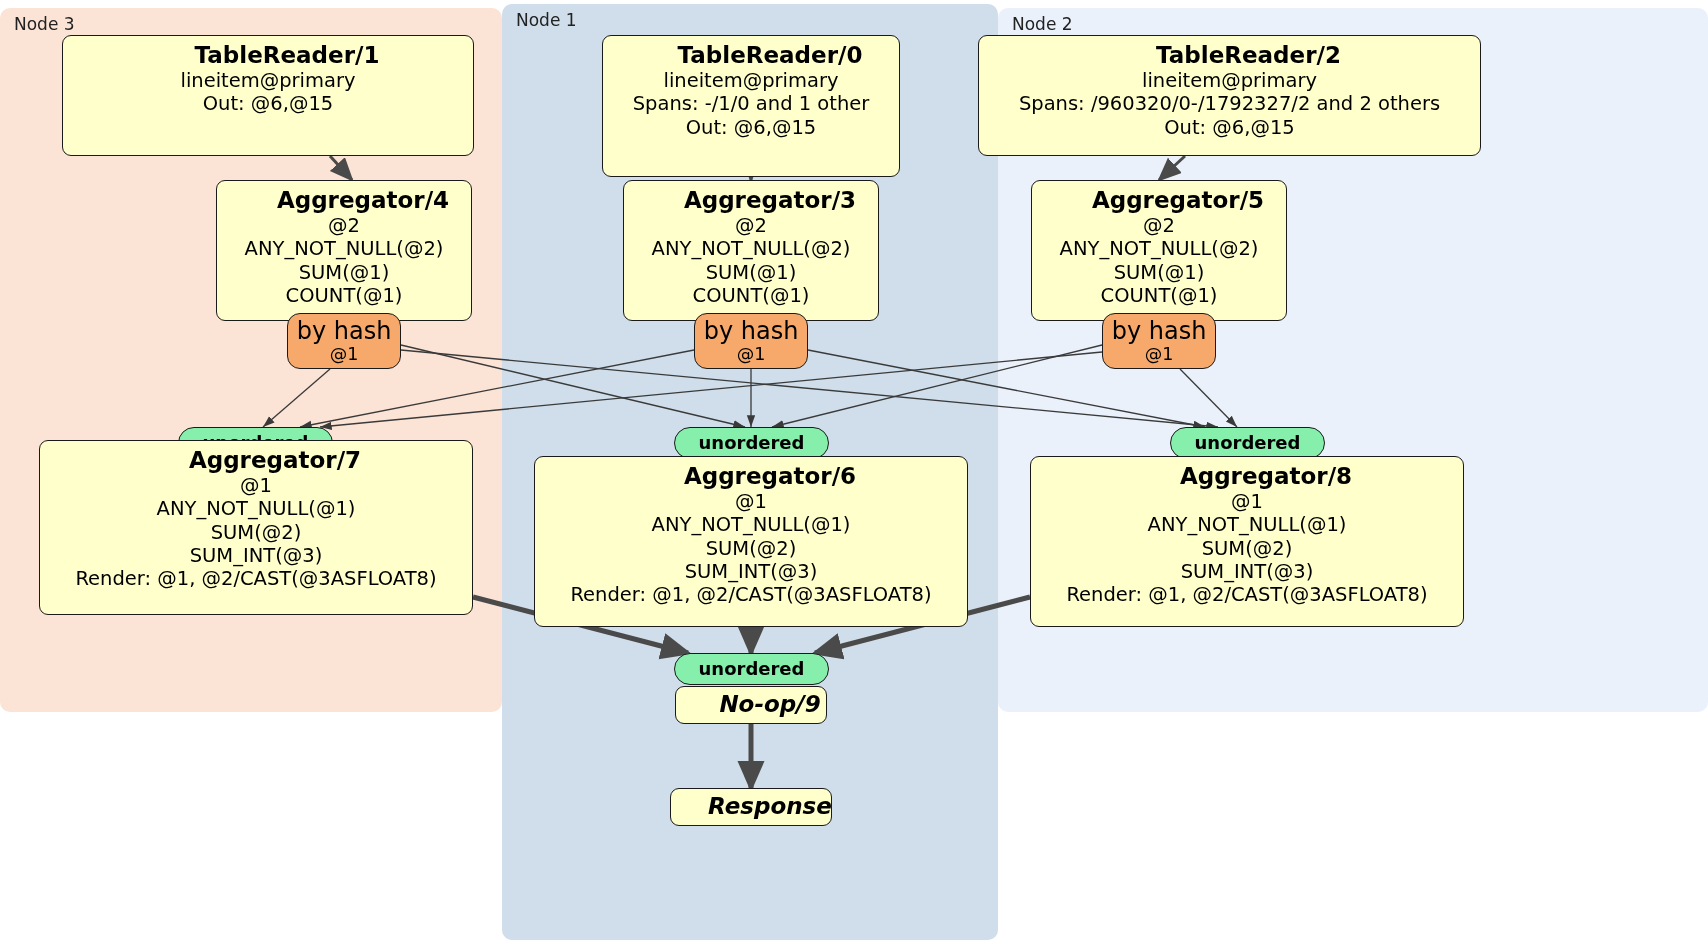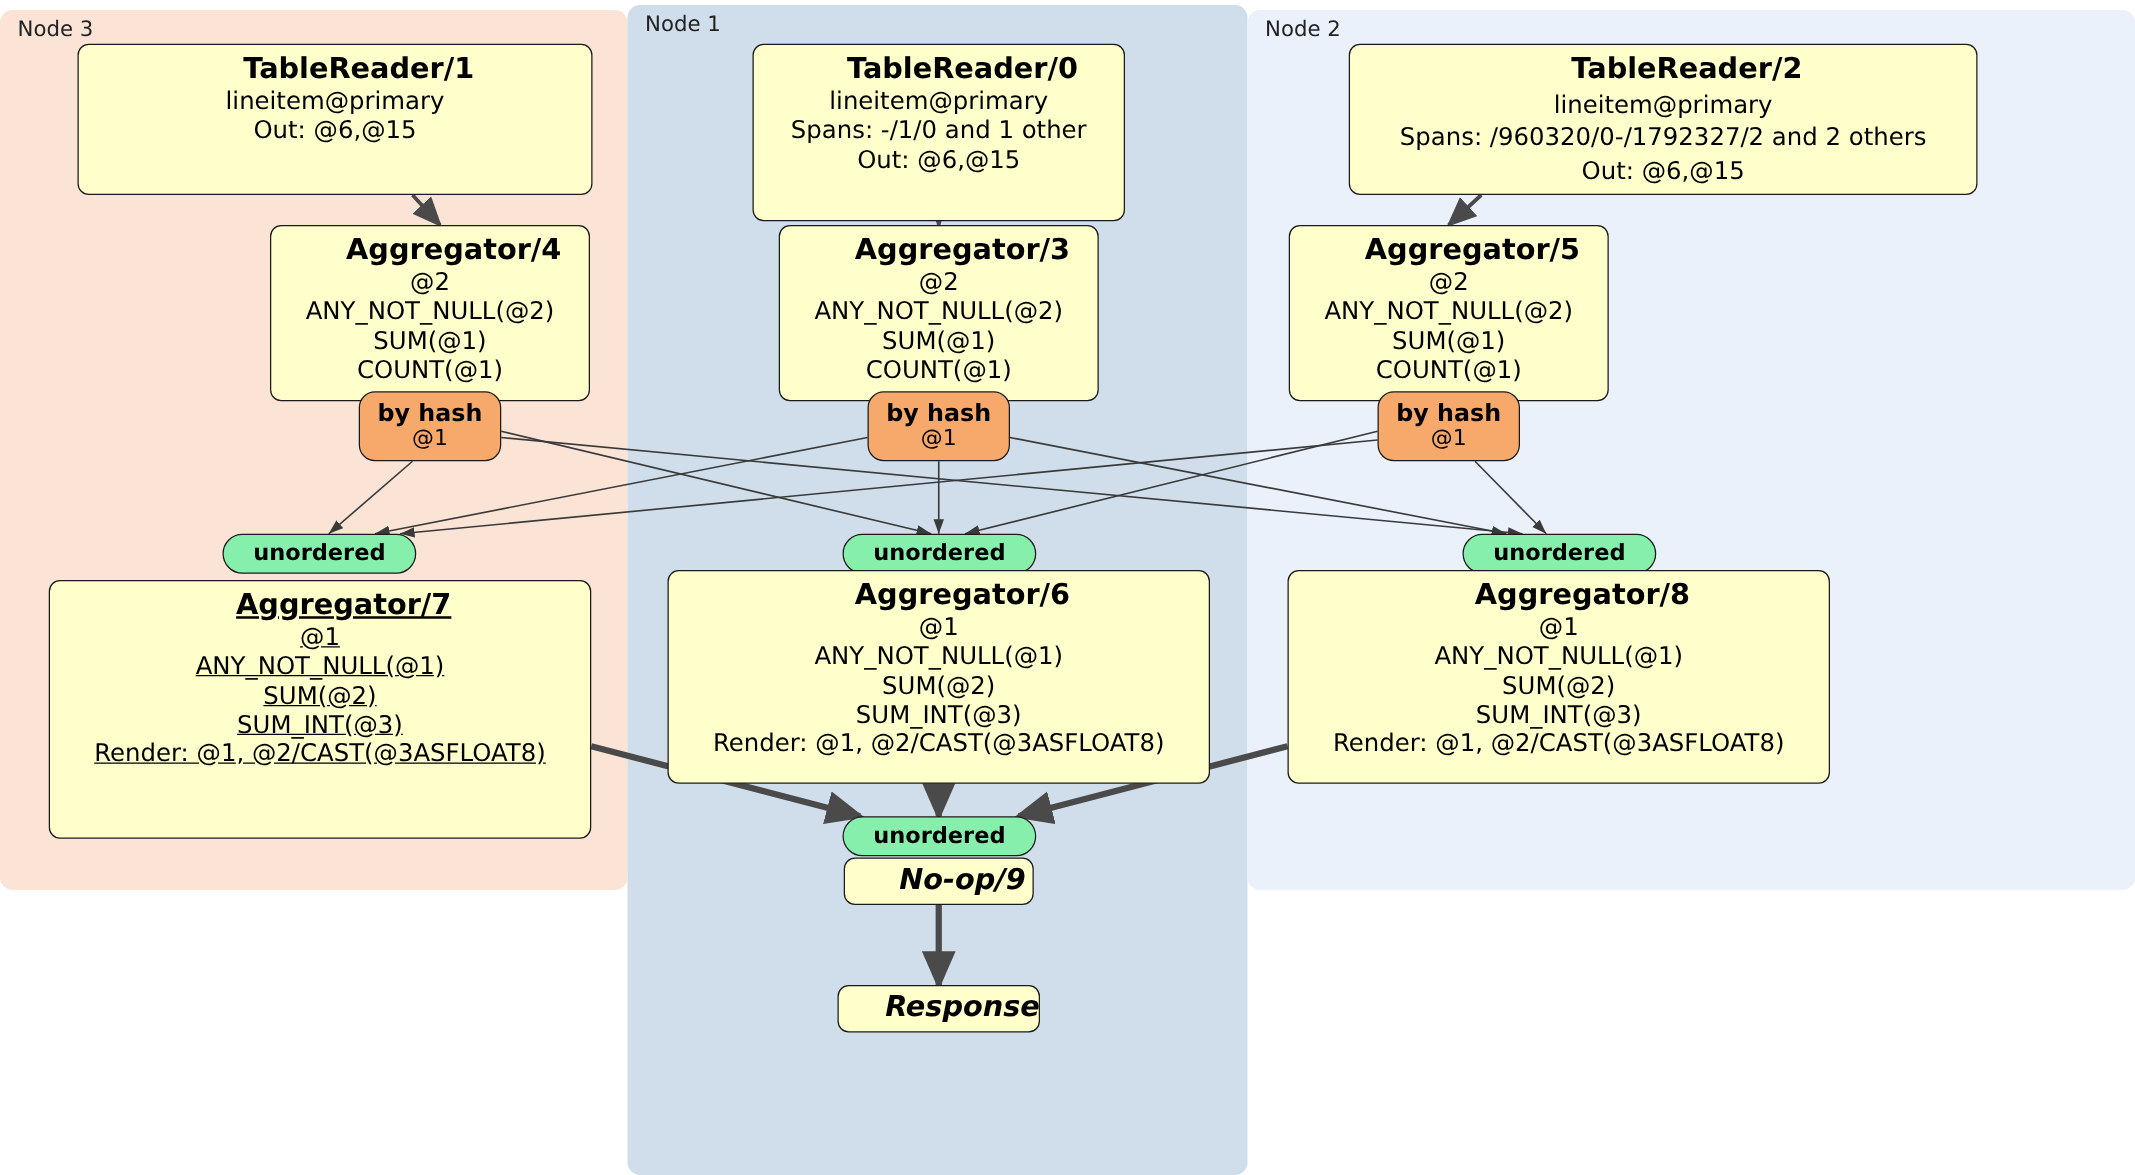--- a/index.html
+++ b/index.html
@@ -27,21 +27,21 @@
   .pill{position:absolute;box-sizing:border-box;border:1.6px solid #1a1a1a;
         border-radius:999px;display:flex;flex-direction:column;
         align-items:center;justify-content:center;text-align:center;}
   .pill.blue{background:#86efac;}
   .pill.blue .t{font-weight:bold;font-size:18px;color:#000;line-height:1;}
 
   .router{position:absolute;box-sizing:border-box;background:#f6a96b;
           border:1.6px solid #1a1a1a;border-radius:13px;
           display:flex;flex-direction:column;align-items:center;
           justify-content:center;text-align:center;}
-  .router .t{font-weight:bold;font-size:19px;color:#000;line-height:1.12;}
+  .router .t{font-weight:normal;font-size:24px;color:#000;line-height:1.12;}
   .router .s{font-size:17.5px;color:#000;line-height:1.12;}
 </style>
 </head>
 <body>
 
 <div id="stage">
   <div id="panels">
       <div class="panel" style="left: 0px; top: 8px; width: 502px; height: 704px; background: rgb(251, 227, 213);"></div>
       <div class="panel-label" style="left: 14px; top: 16px;">Node 3</div>
       <div class="panel" style="left: 502px; top: 4px; width: 496px; height: 936px; background: rgb(207, 222, 234);"></div>
@@ -93,21 +93,21 @@
         <div class="line">SUM(@1)</div>
         <div class="line">COUNT(@1)</div>
       </div>
       <div class="router" style="left: 287px; top: 313px; width: 114px; height: 56px;">
         <div class="t">by hash</div>
         <div class="s">@1</div>
       </div>
       <div class="pill blue" style="left: 178px; top: 427px; width: 155px; height: 32px;">
         <div class="t">unordered</div>
       </div>
-      <div class="node" style="left: 39px; top: 464px; width: 434px; height: 207px; text-decoration: underline;">
+      <div class="node" style="left: 39px; top: 440px; width: 434px; height: 175px;">
         <div class="title">Aggregator/7</div>
         <div class="line">@1</div>
         <div class="line">ANY_NOT_NULL(@1)</div>
         <div class="line">SUM(@2)</div>
         <div class="line">SUM_INT(@3)</div>
         <div class="line">Render: @1, @2/CAST(@3ASFLOAT8)</div>
       </div>
       <div class="node" style="left: 602px; top: 35px; width: 298px; height: 142px;">
         <div class="title">TableReader/0</div>
         <div class="line">lineitem@primary</div>
@@ -138,21 +138,21 @@
       </div>
       <div class="pill blue" style="left: 674px; top: 653px; width: 155px; height: 32px;">
         <div class="t">unordered</div>
       </div>
       <div class="node compact" style="left: 675px; top: 686px; width: 152px; height: 38px;">
         <div class="title">No-op/9</div>
       </div>
       <div class="node compact" style="left: 670px; top: 788px; width: 162px; height: 38px;">
         <div class="title">Response</div>
       </div>
-      <div class="node" style="left: 1079px; top: 35px; width: 503px; height: 121px; justify-content: space-between;">
+      <div class="node" style="left: 978px; top: 35px; width: 503px; height: 121px;">
         <div class="title">TableReader/2</div>
         <div class="line">lineitem@primary</div>
         <div class="line">Spans: /960320/0-/1792327/2 and 2 others</div>
         <div class="line">Out: @6,@15</div>
       </div>
       <div class="node" style="left: 1031px; top: 180px; width: 256px; height: 141px;">
         <div class="title">Aggregator/5</div>
         <div class="line">@2</div>
         <div class="line">ANY_NOT_NULL(@2)</div>
         <div class="line">SUM(@1)</div>

